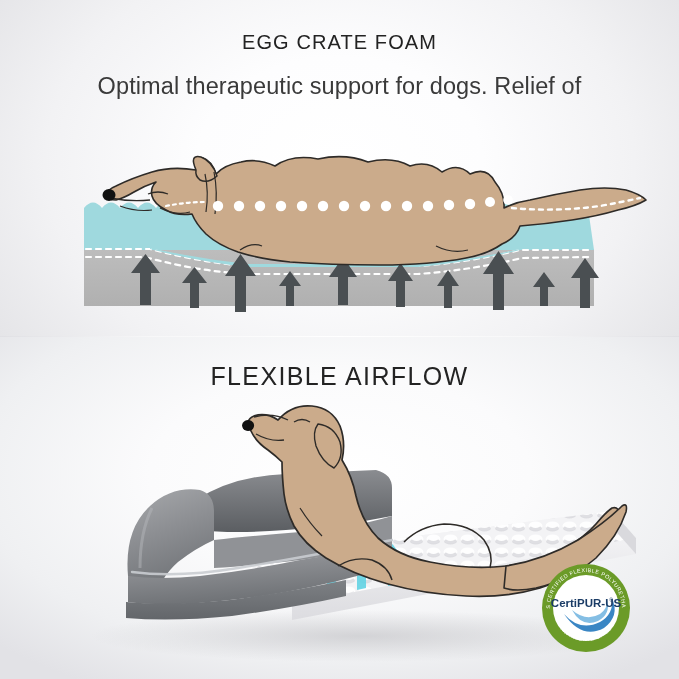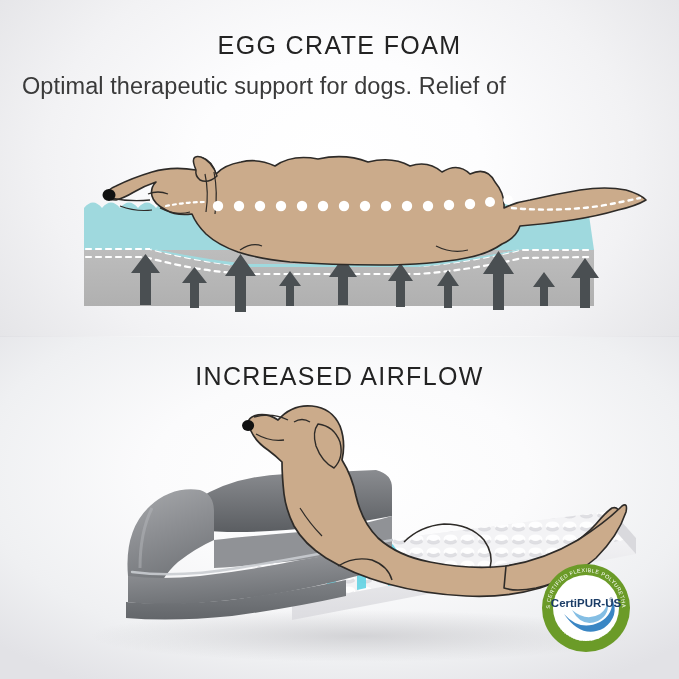--- a/index.html
+++ b/index.html
@@ -38,27 +38,28 @@
   
   .heading {
     position: absolute;
     left: 0;
     width: 679px;
     text-align: center;
     color: #232323;
     font-weight: 400;
     letter-spacing: 0.055em;
   }
-  #title-top    { top: 31px;  font-size: 25px; }
+  #title-top    { top: 31px;  font-size: 20px; }
   #title-bottom { top: 362px; font-size: 25px; }
   #subtitle {
     position: absolute;
     top: 70px;
     left: 22px;
     width: 635px;
+    text-align: center;
     color: #3a3a3a;
     font-size: 23.5px;
     line-height: 32px;
     font-weight: 300;
     letter-spacing: 0.004em;
   }
   #subtitle .ln { display: block; }
   
   .stage { position: absolute; left: 0; }
   #stage-top    { top: 150px; width: 679px; height: 185px; }
@@ -195,21 +196,21 @@
           </g>
         </g>
       </svg>
     </div>
   </div>
 
   <div class="panel-divider"></div>
 
   <div class="panel" id="panel-bottom">
 
-    <div class="heading" id="title-bottom" style="top:25px;">INCREASED AIRFLOW</div>
+    <div class="heading" id="title-bottom" style="top:25px;">FLEXIBLE AIRFLOW</div>
   </div>
 
   <div class="stage" id="stage-bottom">
     <svg class="svg-full" viewBox="0 0 679 289" preserveAspectRatio="xMidYMid meet">
       <defs>
         <linearGradient id="bolsterGrad" x1="0" y1="0" x2="0.3" y2="1">
           <stop offset="0%" stop-color="#a7a9ac"></stop>
           <stop offset="45%" stop-color="#8d8f93"></stop>
           <stop offset="100%" stop-color="#6e7175"></stop>
         </linearGradient>

